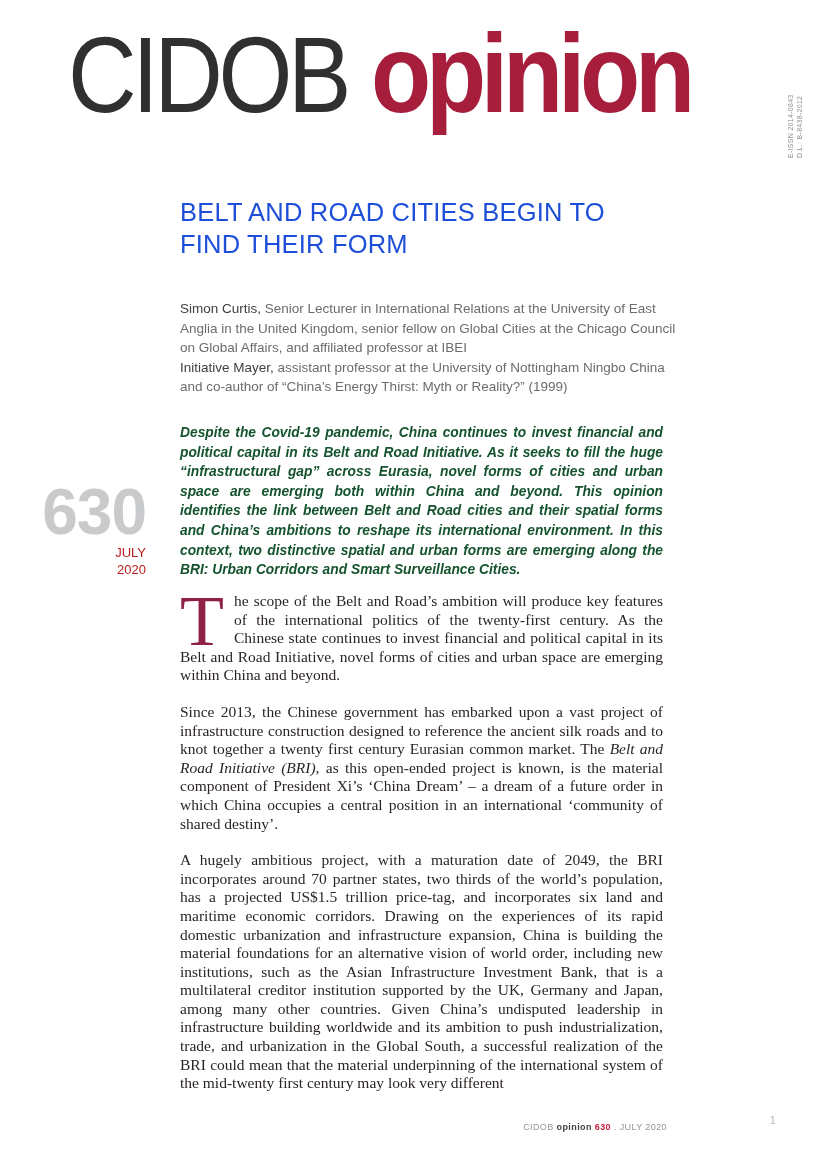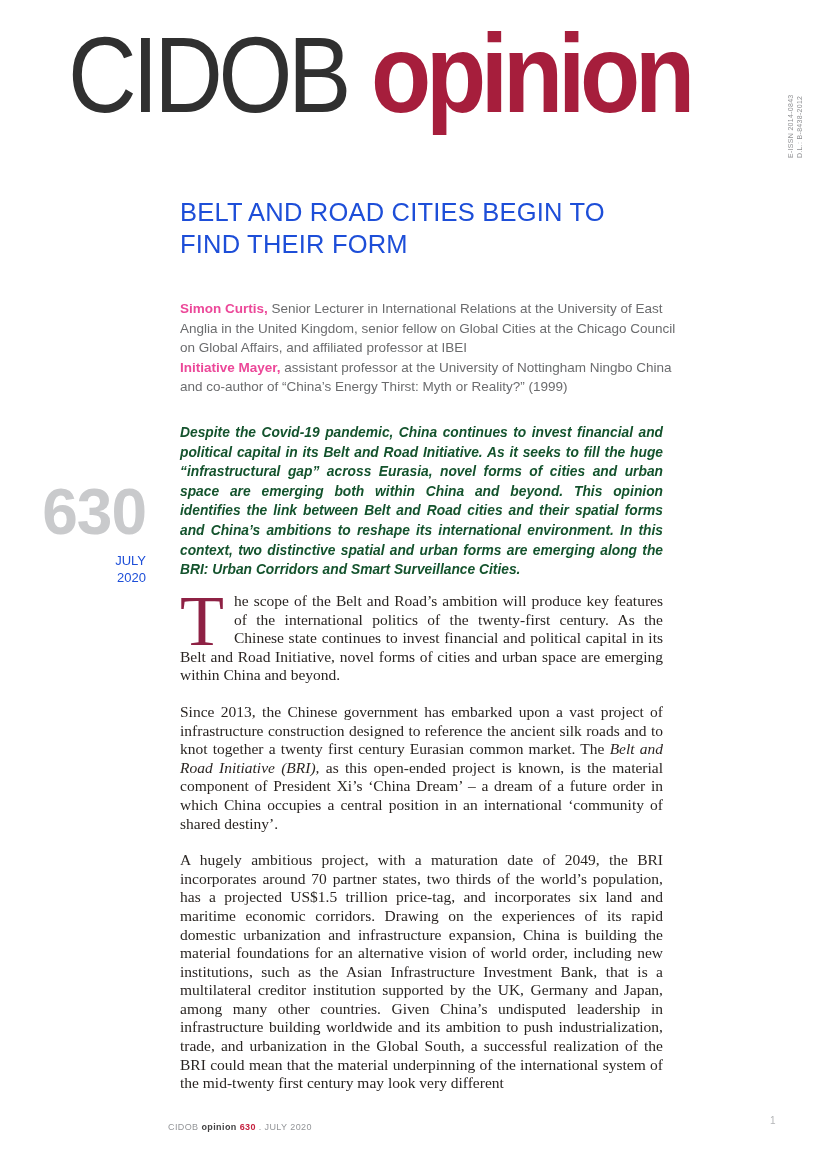--- a/index.html
+++ b/index.html
@@ -39,41 +39,41 @@
   
   .title {
     position:absolute; left:180px; top:196px; width:440px;
     font-size:25.5px; line-height:32px; font-weight:400;
     color:#1d4ed8; letter-spacing:0.2px;
   }
   .authors {
     position:absolute; left:180px; top:299px; width:505px;
     font-size:13.5px; line-height:19.5px; color:#6b6c6e;
   }
-  .authors b { color:#ec4899; font-weight:700;margin-top:22px; }
+  .authors b { color:#404040; font-weight:400;margin-top:22px; }
 
   
   .abstract {
     position:absolute; left:180px; top:423px; width:483px;
     font-size:13.8px; font-weight:700; font-style:italic;
     line-height:19.6px; text-align:justify; color:#14532d;
   }
 
   
   .issue {
     position:absolute; left:34px; top:484px; width:112px;
     text-align:right;
   }
   .issue-number {
     font-size:64px; font-weight:700; line-height:56px;
     color:#c9cacc; letter-spacing:-1px;
   }
   .issue-date {
-    margin-top:13px; font-size:13px; line-height:16.5px;
-    color:#1d4ed8;
+    margin-top:5px; font-size:13px; line-height:16.5px;
+    color:#b91c1c;
   }
 
   
   .body-text {
     position:absolute; left:180px; top:592px; width:483px;
     font-family:"Liberation Serif", serif;
     font-size:15.5px; line-height:18.6px; color:#2a2522;
     text-align:justify;
     hyphens:auto; -webkit-hyphens:auto;
   }
@@ -82,22 +82,22 @@
     float:left;
     font-family:"Liberation Serif", serif;
     font-size:72px; line-height:52px;
     color:#8e2144; font-weight:400;
     padding:3px 10px 0 0;
   }
   .ital { font-style:italic; }
 
   
   .footer {
-    position:absolute; left:168px; top:1122px; width:483px;
-    text-align:left; font-size:9px; letter-spacing:0.4px;
+    position:absolute; left:184px; top:1122px; width:483px;
+    text-align:right; font-size:9px; letter-spacing:0.4px;
     color:#939598; white-space:nowrap;
   }
   .footer .f-wordmark { font-weight:800; color:#414042; }
   .footer .f-issue { font-weight:800; color:#c5203f; }
   .page-num {
     position:absolute; left:770px; top:1115px;
     font-size:10px; color:#b4b5b7;
   }
 </style>
 </head>

